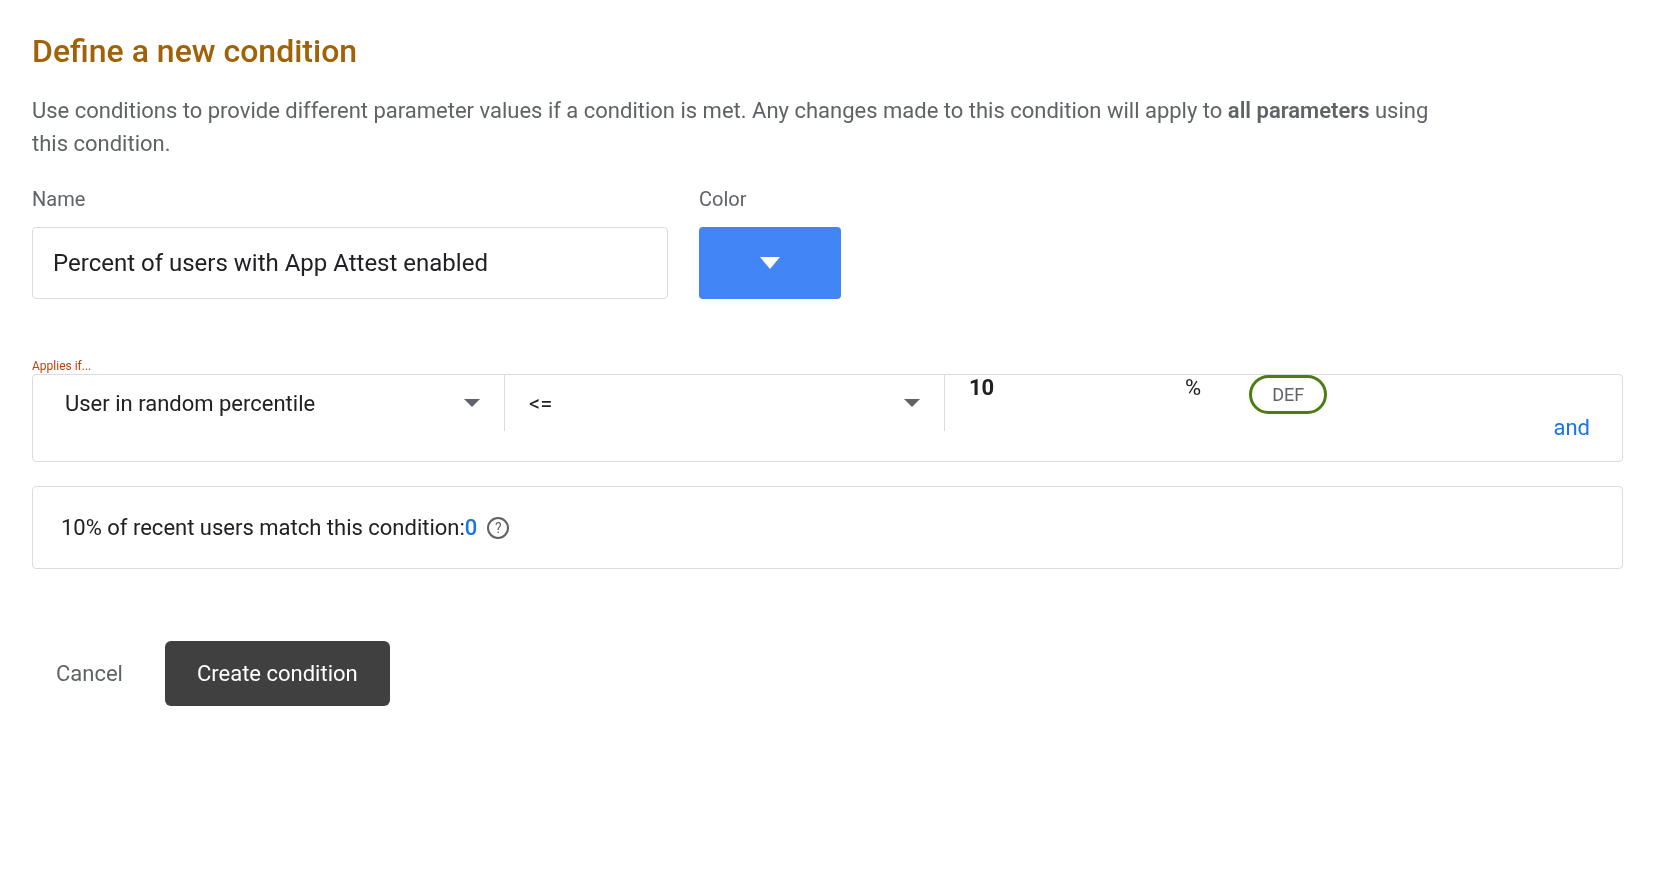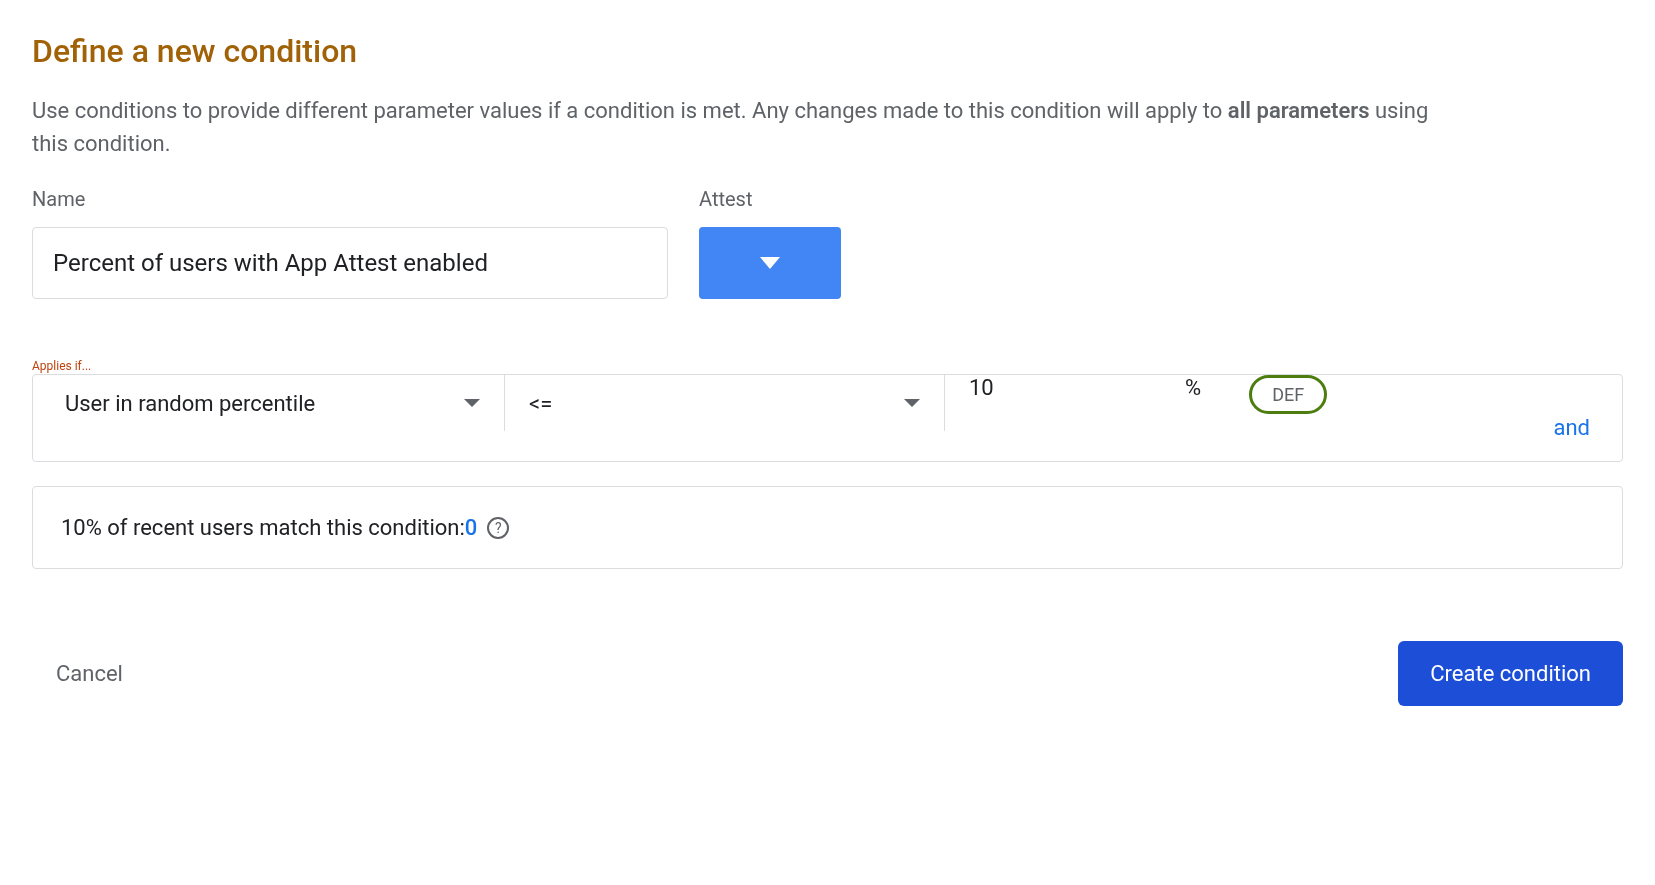--- a/index.html
+++ b/index.html
@@ -112,20 +112,21 @@
       border-right: 8px solid transparent;
       border-top: 8px solid #5f6368;
     }
     .value-input {
       border: none;
       font-size: 22px;
       color: #202124;
       width: 240px;
       padding: 0 24px;
       font-family: inherit;
+      font-weight: bold;
     }
     .percent-symbol {
       font-size: 22px;
       color: #202124;
       margin-right: 48px;
     }
     .def-chip {
       border: 3px solid #4d7c0f;
       border-radius: 24px;
       padding: 6px 20px;
@@ -165,35 +166,35 @@
       border-radius: 50%;
       display: inline-flex;
       align-items: center;
       justify-content: center;
       font-size: 14px;
       color: #5f6368;
       cursor: pointer;
     }
     .button-row {
       display: flex;
-      justify-content: space-between;
+      justify-content: flex-start;
       gap: 18px;
       align-items: center;
     }
     .btn-cancel {
       background: none;
       border: none;
       font-size: 22px;
       color: #5f6368;
       cursor: pointer;
       padding: 16px 24px;
       font-family: inherit;
     }
     .btn-create {
-      background: #1d4ed8;
+      background: #404040;
       border: none;
       border-radius: 6px;
       font-size: 22px;
       color: #fff;
       cursor: pointer;
       padding: 20px 32px;
       font-family: inherit;
     }
   </style>
 </head>
@@ -206,21 +207,21 @@
 <p class="description">
   <span>Use conditions to provide different parameter values if a condition is met. Any changes made to this condition will apply to </span><span class="bold">all parameters</span><span> using this condition.</span>
 </p>
 
 <div class="field-row">
   <div class="field-group">
     <label class="field-label">Name</label>
     <input type="text" class="name-input" value="Percent of users with App Attest enabled" style="">
   </div>
   <div class="field-group">
-    <label class="field-label">Attest</label>
+    <label class="field-label">Color</label>
     <button class="color-selector">
       <svg viewBox="0 0 20 12">
           <path d="M0 0 L20 0 L10 12 Z" fill="#fff"></path>
         </svg>
     </button>
   </div>
 </div>
 
 <label class="applies-label">Applies if...</label>
 

